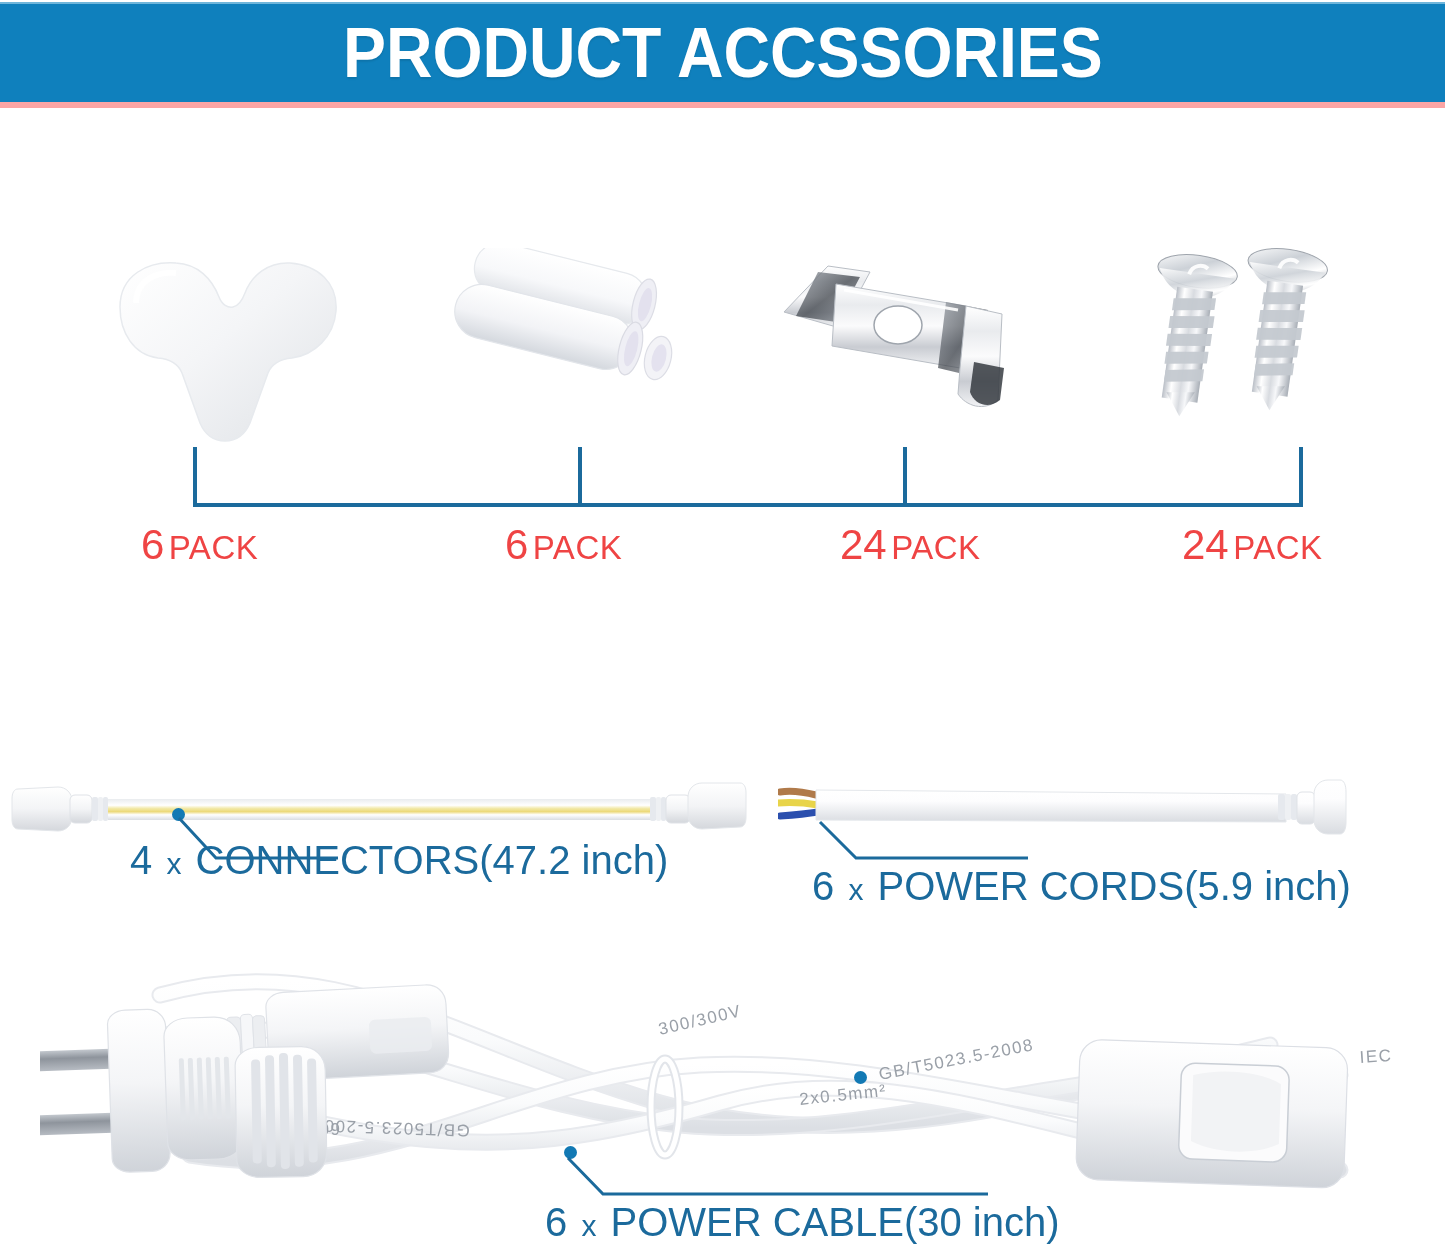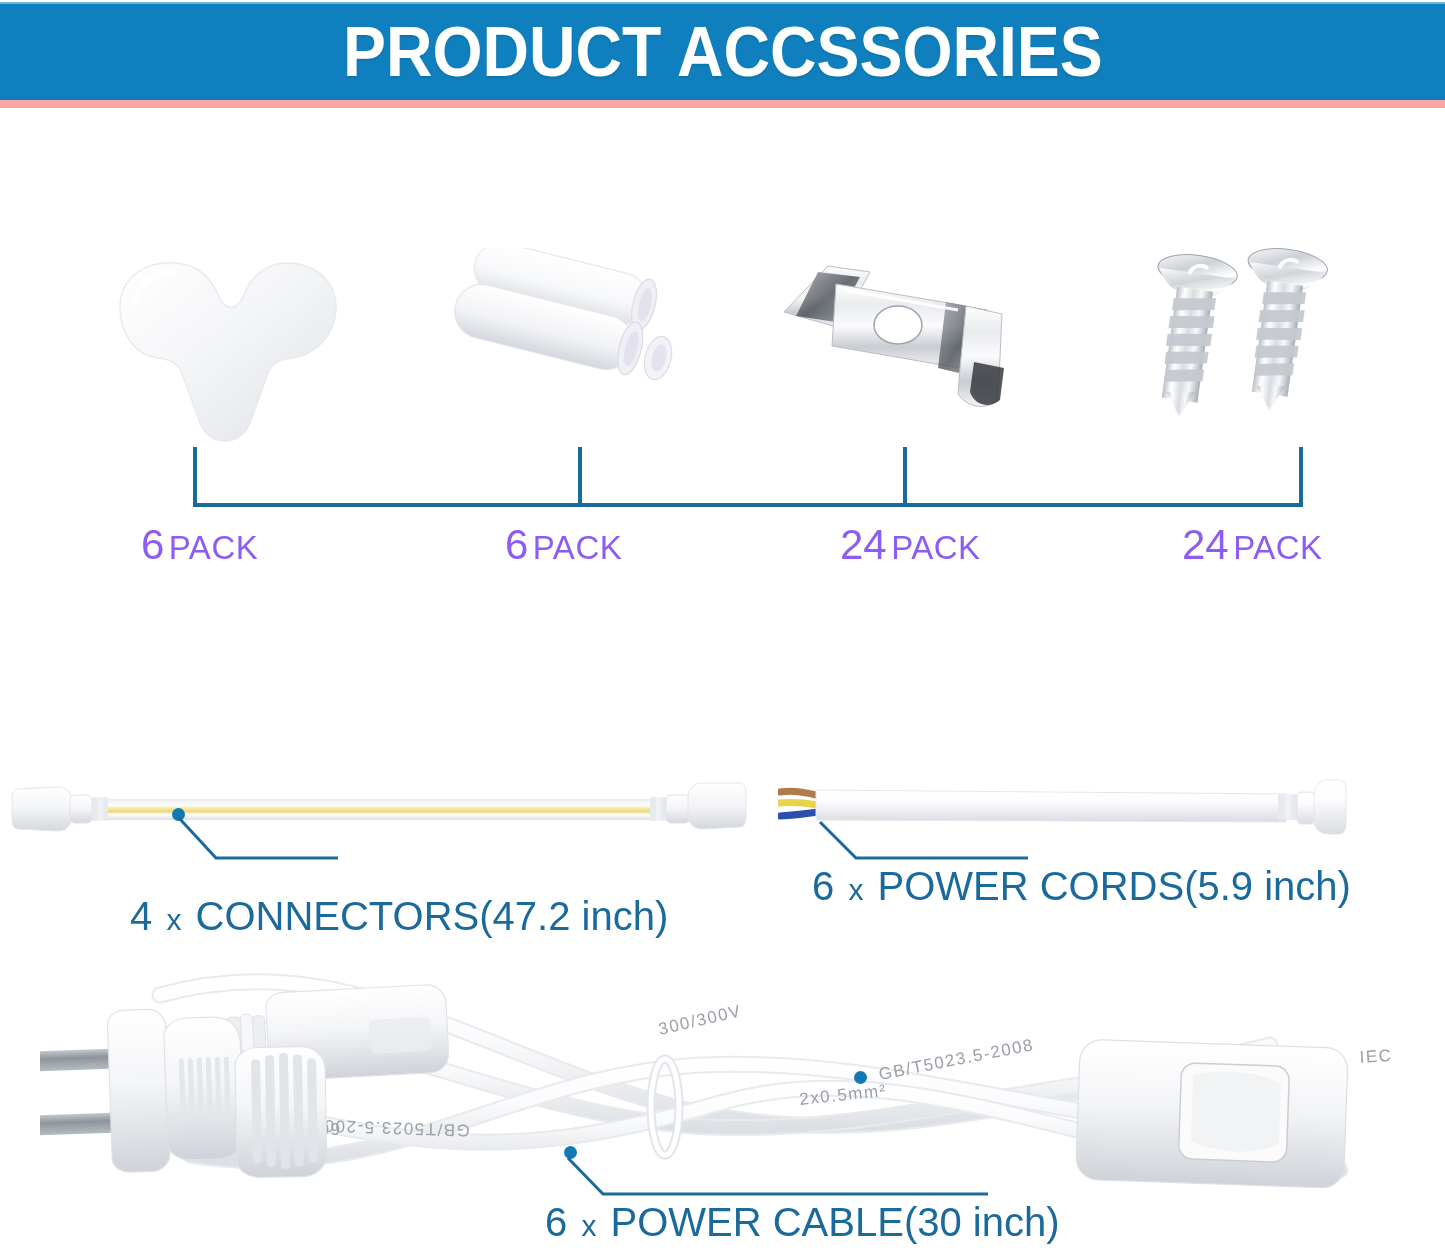--- a/index.html
+++ b/index.html
@@ -18,42 +18,42 @@
 
   
   .banner {
     position: absolute;
     left: 0;
     top: 2px;
     width: 1445px;
     height: 106px;
     background: #0f80bd;
     border-top: 2px solid #6fb6db;
-    border-bottom: 8px solid #fca5a5;
+    border-bottom: 6px solid #fca5a5;
     box-sizing: border-box;
     display: flex;
     align-items: center;
     justify-content: center;
   }
   .banner-title {
     color: #ffffff;
     font-family: "Liberation Sans", sans-serif;
     font-weight: bold;
     font-size: 70px;
     letter-spacing: 0px;
     transform: scaleX(0.92);
     text-shadow: 0 2px 2px rgba(0,0,0,0.10);
     white-space: nowrap;
     line-height: 1;
   }
 
   
   .pack-label {
     position: absolute;
-    color: #8b5cf6;
+    color: #ef4444;
     font-family: "Liberation Sans", sans-serif;
     white-space: nowrap;
     line-height: 1;
   }
   .pack-label .qty {
     font-size: 42px;
     letter-spacing: 0px;
   }
   .pack-label .unit {
     font-size: 33px;
@@ -297,21 +297,21 @@
     <path d="M730 8 C734 8 736 12 736 18 L736 42 C736 48 734 52 730 52 L692 54
              C684 54 678 48 678 40 L678 22 C678 14 684 8 692 8 Z" fill="url(#plugG)" stroke="#e3e6ea" stroke-width="1"></path>
   </svg>
 </div>
 
 <div class="leader-dot" style="left:172px; top:808px;"></div>
 <svg class="leader-svg leader-line" style="left:0; top:0;" width="360" height="860">
   <polyline points="179,818 216,858 338,858" fill="none" stroke="#1b6a9c" stroke-width="3"></polyline>
 </svg>
 
-<div class="cable-label" style="left:130px; top:896px;">
+<div class="cable-label" style="left:130px; top:840px;">
   <span>4</span>
   <span class="xsign">x</span>
   <span>CONNECTORS(47.2 inch)</span>
 </div>
 
 <div class="product" style="left:778px; top:778px; width:570px; height:62px;">
   <svg width="570" height="62" viewBox="0 0 570 62">
     <defs>
       <linearGradient id="cordG" x1="0" y1="0" x2="0" y2="1">
         <stop offset="0%" stop-color="#ffffff"></stop>

